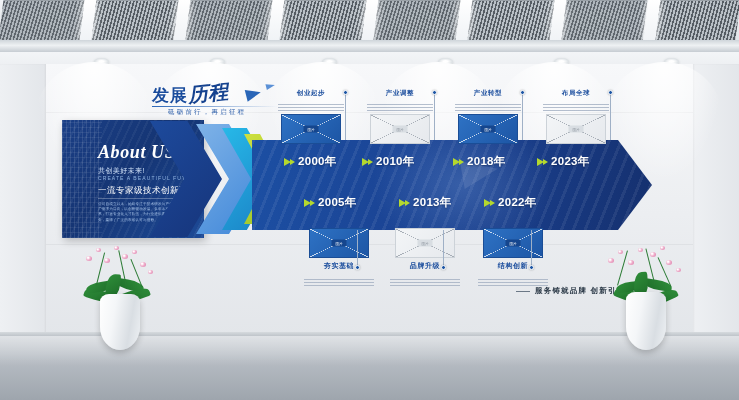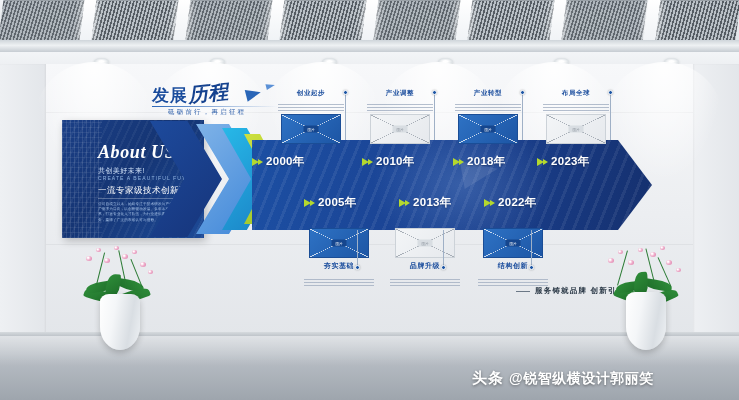--- a/index.html
+++ b/index.html
@@ -253,21 +253,21 @@
   <div class="chev chev-navy"></div>
   <div class="chev chev-lblue"></div>
   <div class="chev chev-cyan"></div>
   <div class="chev chev-lime"></div>
 
   <div class="banner">
     <div class="banner-tex"></div>
     <div class="banner-glow"></div>
     <div class="banner-plane"></div>
 
-    <div class="yr" style="left:0; top:14px;">
+    <div class="yr" style="left:32px; top:14px;">
       <i class="yr-chev"></i>
       <i class="yr-chev sm"></i>
       <span class="yr-txt">2000年</span>
     </div>
     <div class="yr" style="left:110px; top:14px;">
       <i class="yr-chev"></i>
       <i class="yr-chev sm"></i>
       <span class="yr-txt">2010年</span>
     </div>
     <div class="yr" style="left:201px; top:14px;">
@@ -410,18 +410,14 @@
     <i class="bloom sm" style="left:22px; top:10px;"></i>
     <i class="bloom" style="left:32px; top:20px;"></i>
     <i class="bloom sm" style="left:42px; top:8px;"></i>
     <i class="bloom" style="left:54px; top:12px;"></i>
     <i class="bloom sm" style="left:64px; top:6px;"></i>
     <i class="bloom" style="left:70px; top:20px;"></i>
     <i class="bloom sm" style="left:80px; top:28px;"></i>
     <div class="vase" style="width:40px; height:58px;"></div>
   </div>
 
-  <div class="wm">
-    <span class="wm-logo">头条</span>
-    <span class="wm-txt">@锐智纵横设计郭丽笑</span>
-  </div>
 
 </div>
 
 </body></html>

